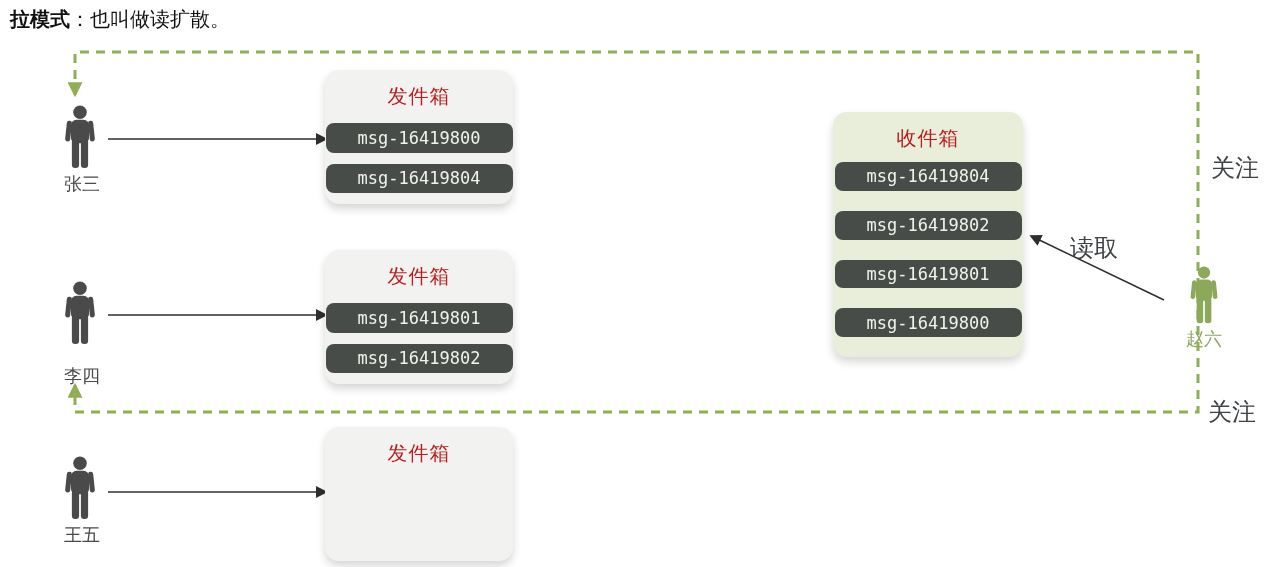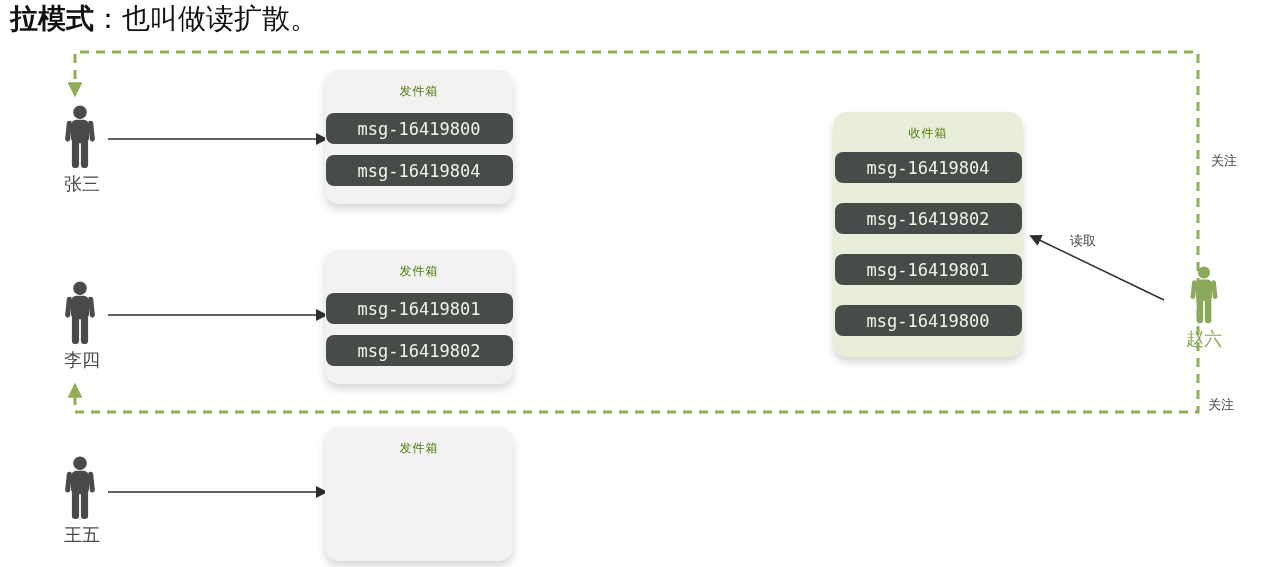--- a/index.html
+++ b/index.html
@@ -12,52 +12,52 @@
     --inbox-bg:#E9EEDB;
     --label-gray:#3F4345;
   }
   *{margin:0;padding:0;box-sizing:border-box;}
   html,body{background:#ffffff;}
   body{font-family:"Liberation Sans","DejaVu Sans",sans-serif;}
   .canvas{
     position:relative;width:1280px;height:567px;background:#ffffff;overflow:hidden;
   }
   .heading{
-    position:absolute;left:10px;top:6px;font-size:28px;line-height:26px;color:#111;
+    position:absolute;left:10px;top:6px;font-size:20px;line-height:26px;color:#111;
   }
   .heading .term{font-weight:bold;}
   .svg-layer{position:absolute;left:0;top:0;width:1280px;height:567px;pointer-events:none;}
 
   .person{position:absolute;display:flex;flex-direction:column;align-items:flex-end;width:48px;}
   .person svg{display:block;}
   .person .pname{font-size:18px;margin-top:3px;color:var(--person-gray);white-space:nowrap;}
   .person.green .pname{color:var(--person-green);}
   .fill-gray{fill:var(--person-gray);}
   .fill-green{fill:var(--person-green);}
 
   .box{
     position:absolute;border-radius:14px;
     box-shadow:0 5px 9px rgba(0,0,0,0.16);
     display:flex;flex-direction:column;align-items:center;
     padding-top:13px;
   }
   .box.outbox{background:var(--outbox-bg);}
   .box.inbox{background:var(--inbox-bg);}
-  .box-title{font-size:12px;color:#4d7c0f;margin-bottom:13px;letter-spacing:1px;font-family:Liberation Serif, serif;}
+  .box-title{font-size:20px;color:#b91c1c;margin-bottom:13px;letter-spacing:1px;font-family:Liberation Serif, serif;}
   .chip{
     width:187px;height:31px;border-radius:8px;background:var(--chip-bg);
     color:var(--chip-text);
     font-family:"DejaVu Sans Mono","Liberation Mono",monospace;
     font-size:17px;display:flex;align-items:center;justify-content:center;
     margin-bottom:11px;white-space:nowrap;
   }
   .box.inbox .chip{margin-bottom:20px;}
 
   .edge-label{
-    position:absolute;font-size:13px;color:var(--label-gray);white-space:nowrap;
+    position:absolute;font-size:24px;color:var(--label-gray);white-space:nowrap;
   }
 </style>
 </head>
 <body>
 
 <div class="canvas">
 
   <div class="heading">
     <span class="term">拉模式</span><span>：也叫做读扩散。</span>
   </div>
@@ -89,21 +89,21 @@
     <line x1="1164" y1="300" x2="1031" y2="236" stroke="#2E2E2E" stroke-width="1.5" marker-end="url(#arrow-black)"></line>
   </svg>
 
   <div class="person" style="left:52px;top:105px;">
     <svg width="40" height="64" viewBox="0 0 40 71">
       <use href="#person-shape" class="fill-gray"></use>
     </svg>
     <div class="pname">张三</div>
   </div>
 
-  <div class="person" style="left:52px;top:281px;">
+  <div class="person" style="left:52px;top:281px;gap:16px;">
     <svg width="40" height="64" viewBox="0 0 40 71">
       <use href="#person-shape" class="fill-gray"></use>
     </svg>
     <div class="pname">李四</div>
   </div>
 
   <div class="person" style="left:52px;top:456px;">
     <svg width="40" height="64" viewBox="0 0 40 71">
       <use href="#person-shape" class="fill-gray"></use>
     </svg>

